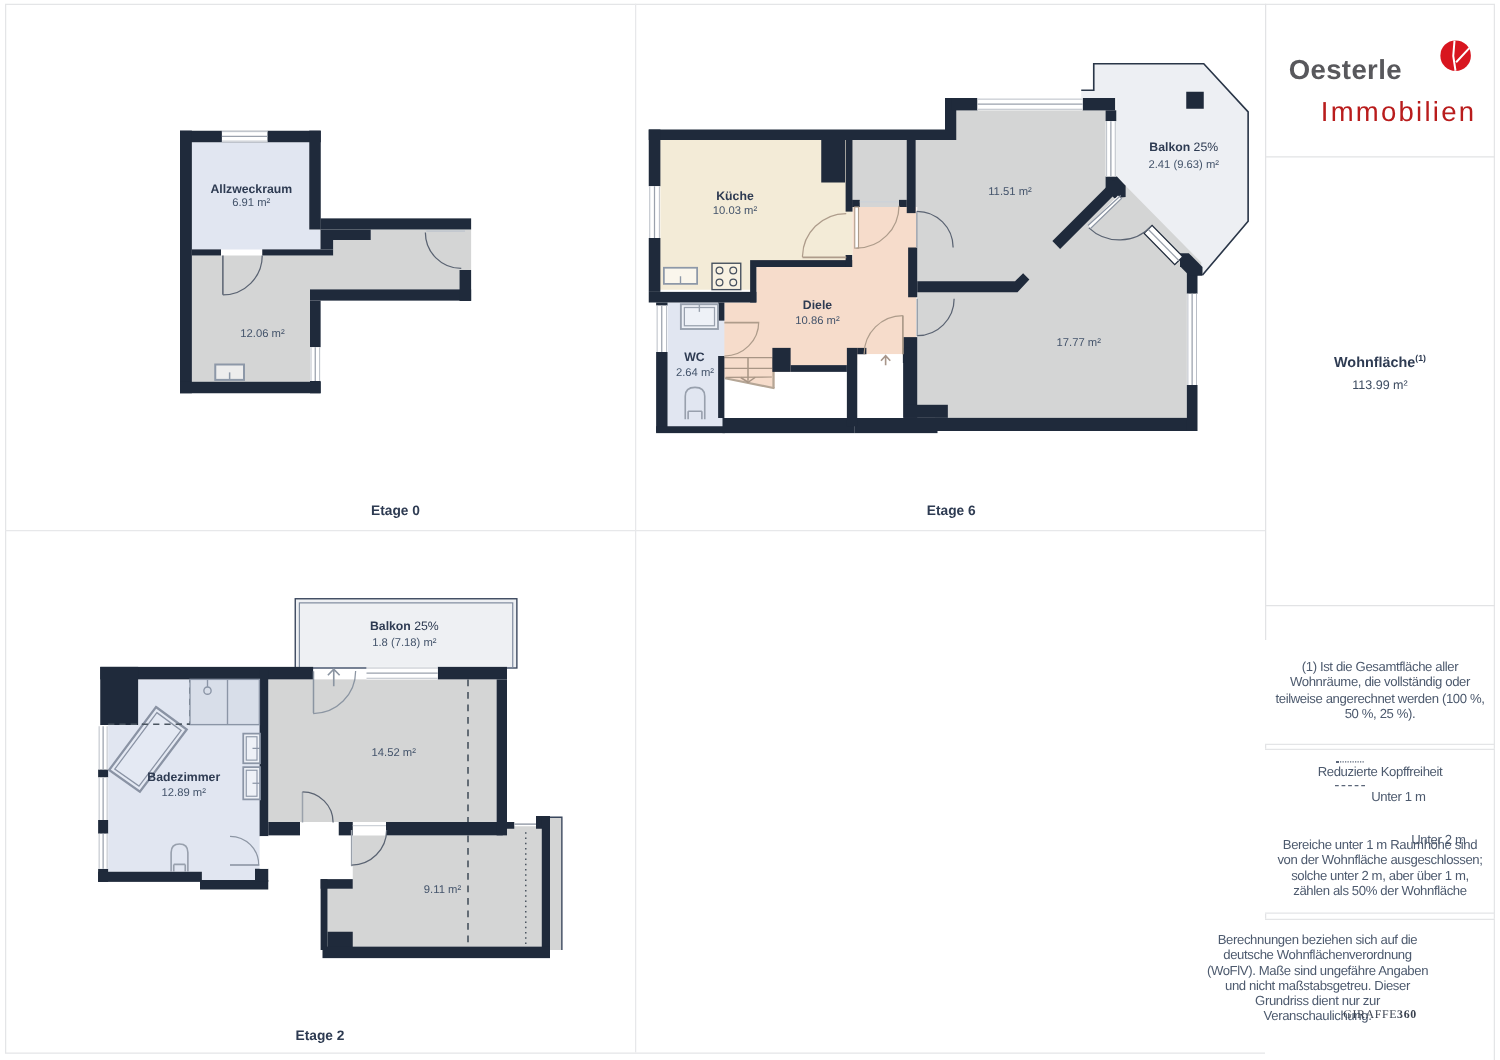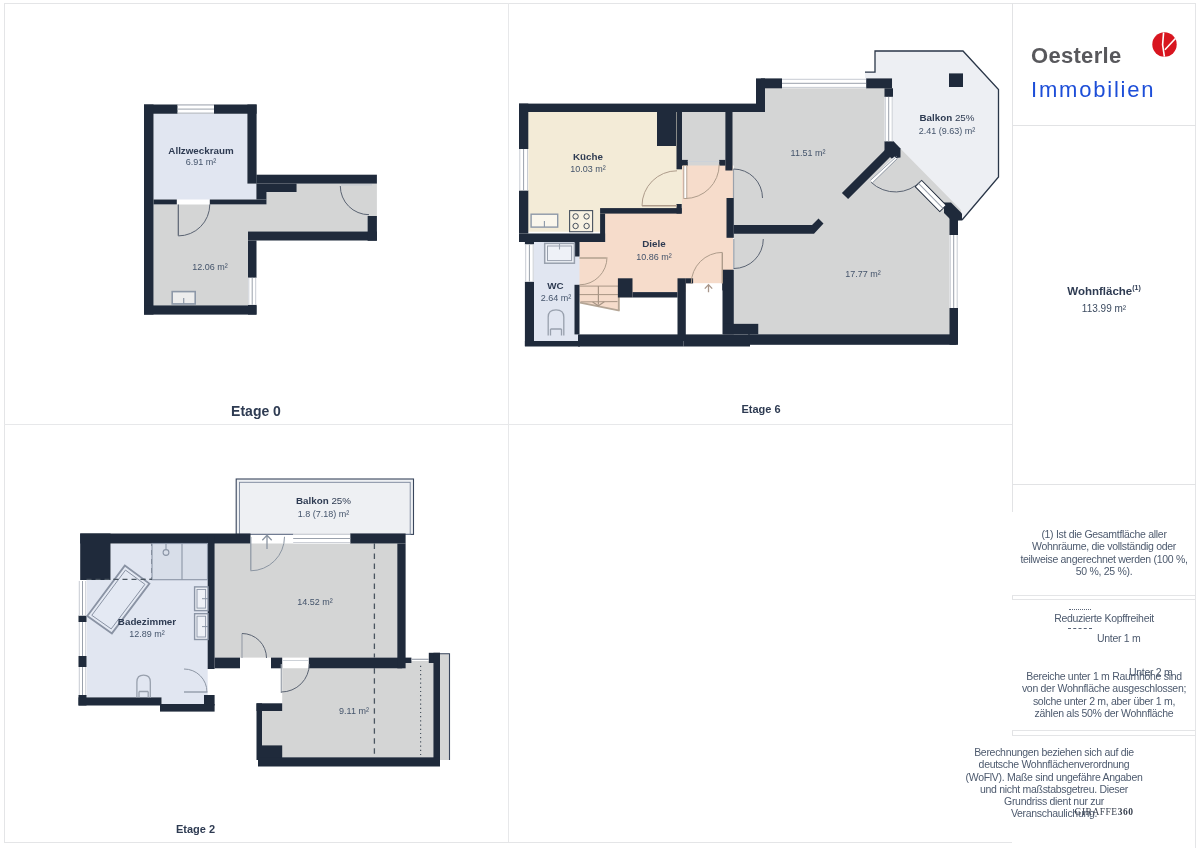--- a/index.html
+++ b/index.html
@@ -18,21 +18,21 @@
 <div class="abs" style="left:1012px;top:3px;width:1px;height:839px;background:#e2e3e5;"></div>
 
 <div class="abs" style="left:4px;top:424px;width:1008px;height:1px;background:#e7e8ea;"></div>
 
 <div class="abs" style="left:1012px;top:125px;width:184px;height:1px;background:#e2e3e5;"></div>
 
 <div class="abs" style="left:1012px;top:484px;width:184px;height:1px;background:#e2e3e5;"></div>
 
 <div class="abs" style="left:1031px;top:43px;width:140px;color:#58585c;font-size:22px;font-weight:bold;letter-spacing:0.3px;">Oesterle</div>
 
-<div class="abs" style="left:1031px;top:77px;width:150px;color:#1d4ed8;font-size:22px;letter-spacing:1.8px;">Immobilien</div>
+<div class="abs" style="left:1031px;top:77px;width:150px;color:#b91c1c;font-size:22px;letter-spacing:1.8px;text-align:right;">Immobilien</div>
 
 <svg class="abs" style="left:1150px;top:30px;" width="30" height="30" viewBox="0 0 30 30">
 <circle cx="14.5" cy="14.5" r="12.2" fill="#d8151f"></circle>
 <path d="M13.6 2.6 L12.6 14.8 L14.4 26.6" stroke="#fff" stroke-width="1.6" fill="none"></path>
 <path d="M25.4 8.5 L14.9 19.8" stroke="#fff" stroke-width="1.6" fill="none"></path>
 </svg>
 
 <div class="abs" style="left:1012px;top:284px;width:184px;text-align:center;color:#2e3b52;font-size:11.5px;font-weight:bold;">Wohnfläche<span style="font-size:7px;font-weight:bold;vertical-align:super;">(1)</span></div>
 
 <div class="abs" style="left:1012px;top:303px;width:184px;text-align:center;color:#3d4c61;font-size:10px;">113.99 m²</div>
@@ -48,25 +48,25 @@
 
 <div class="abs" style="left:1068px;top:628px;width:24px;height:1px;border-top:1.5px dashed #5a6578;"></div>
 <div class="abs sbtext" style="left:1097px;top:638px;padding-left:32px;">Unter 2 m</div>
 <div class="abs sbtext" style="left:1014px;top:642px;width:180px;">Bereiche unter 1 m Raumhöhe sind<br>von der Wohnfläche ausgeschlossen;<br>solche unter 2 m, aber über 1 m,<br>zählen als 50% der Wohnfläche</div>
 
 <div class="box sbtext" style="left:1012px;top:707px;width:183px;height:134px;border-left:none;border-bottom:none;"></div>
 <div class="abs sbtext" style="left:964px;top:718px;width:180px;">Berechnungen beziehen sich auf die<br>deutsche Wohnflächenverordnung<br>(WoFlV). Maße sind ungefähre Angaben<br>und nicht maßstabsgetreu. Dieser<br>Grundriss dient nur zur<br>Veranschaulichung.</div>
 
 <div class="abs" style="left:1012px;top:807px;width:184px;text-align:center;color:#39414f;font-size:9.5px;letter-spacing:0.5px;font-family:Liberation Serif, serif;">GIRAFFE<b>360</b></div>
 
-<div class="abs" style="left:176px;top:403px;width:160px;text-align:center;color:#2e3b52;font-size:14px;font-weight:bold;">Etage 0</div>
+<div class="abs" style="left:176px;top:403px;width:160px;text-align:right;color:#2e3b52;font-size:11px;font-weight:bold;">Etage 0</div>
 
 <div class="abs" style="left:681px;top:403px;width:160px;text-align:center;color:#2e3b52;font-size:11px;font-weight:bold;">Etage 6</div>
 
-<div class="abs" style="left:176px;top:823px;width:160px;text-align:left;color:#2e3b52;font-size:11px;font-weight:bold;">Etage 2</div>
+<div class="abs" style="left:176px;top:823px;width:160px;text-align:center;color:#2e3b52;font-size:11px;font-weight:bold;">Etage 2</div>
 <svg id="plans" class="abs" style="left:0;top:0;" width="1200" height="848" viewBox="0 0 1200 848">
 <g id="etage0" font-family="Liberation Sans, sans-serif">
 
 <polygon points="153.5,113.7 247.4,113.7 247.4,183.6 256.4,183.6 256.4,199.5 153.5,199.5" fill="#e1e6f1"></polygon>
 
 <polygon points="153.5,204.4 266.5,204.4 266.5,192 296.6,192 296.6,183.6 376.9,183.6 376.9,216 367.6,216 367.6,231.5 248,231.5 248,305.4 153.5,305.4" fill="#d4d5d5"></polygon>
 
 <path d="M144,104.5H256.6V113.7H144Z" fill="#1f2a3b"></path>
 
 <rect x="144" y="104.5" width="9.5" height="210.1" fill="#1f2a3b"></rect>

